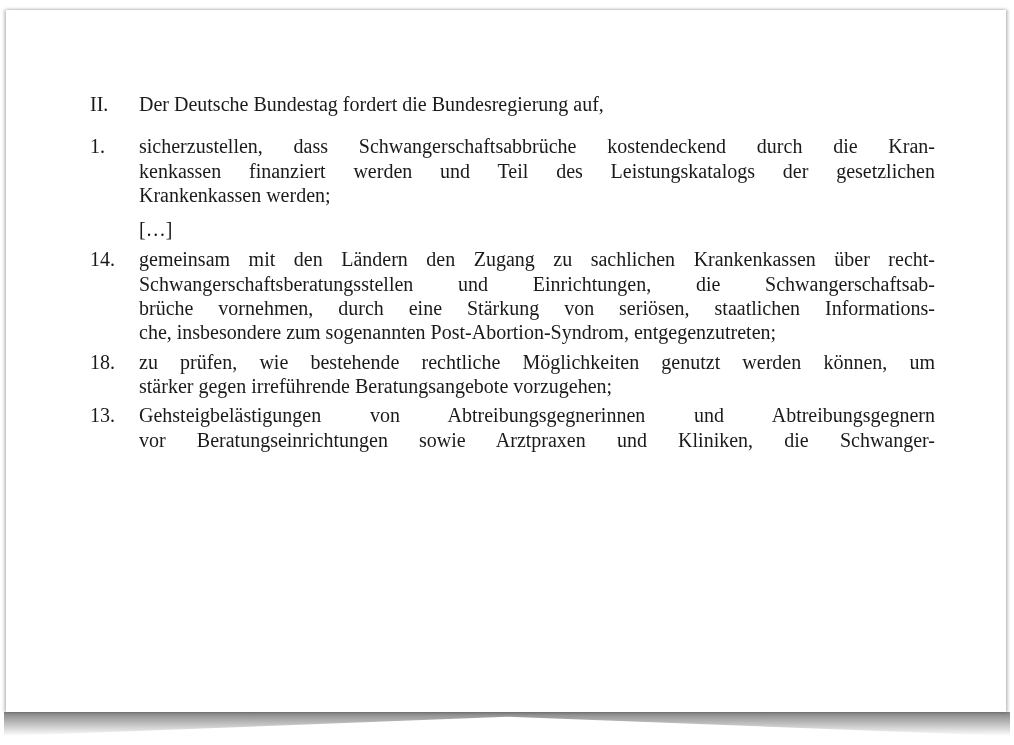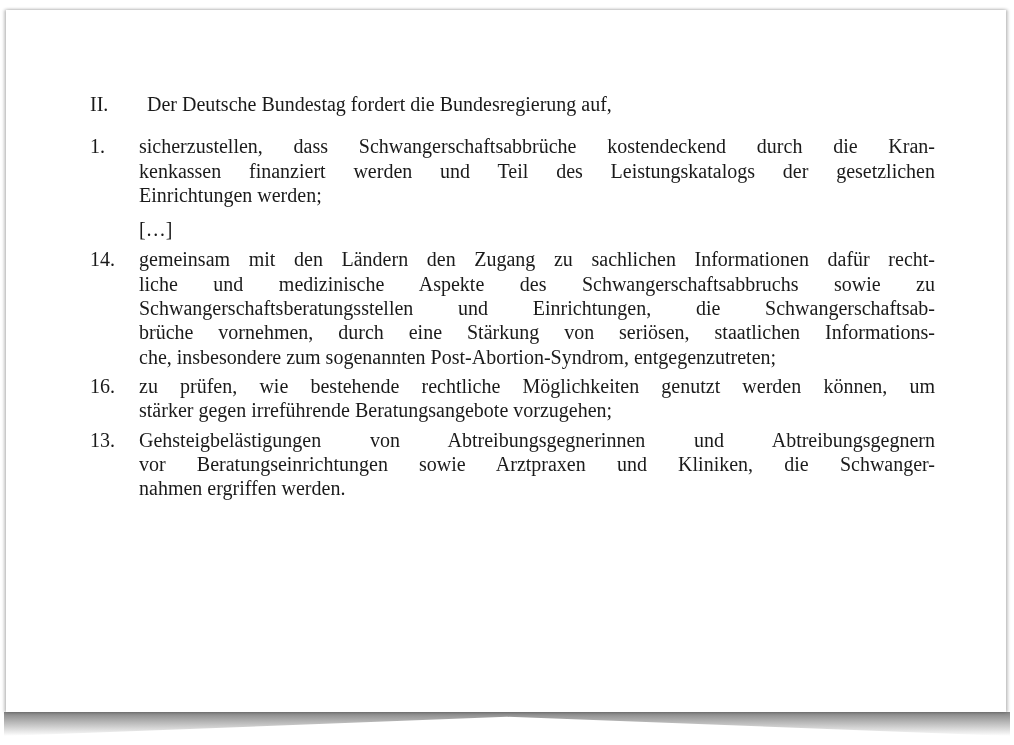--- a/index.html
+++ b/index.html
@@ -18,21 +18,21 @@
       clip-path: polygon(0 0, 100% 0, 100% 100%, 50% 20%, 0 100%);
       opacity: 0.85;
     }
     .content {
       position: absolute; left: 84px; top: 82px; width: 845px;
       font-size: 20px; line-height: 24.3px; color: #1a1a1a;
     }
     .row { display: flex; }
     .num { width: 49px; flex: 0 0 49px; }
     .body { flex: 1; text-align: justify; }
-    .heading-row { margin-bottom: 18px; gap: 8px; }
+    .heading-row { margin-bottom: 18px; }
     .ellipsis { padding-left: 49px; margin: 10px 0 6px 0; }
     .item { margin-bottom: 5px; }
     .ln { display: block; text-align: justify; text-align-last: justify; }
     .ln.end { text-align-last: left; }
   </style>
 </head>
 <body>
 
 <div class="page">
   <div class="content">
@@ -40,49 +40,47 @@
     <div class="row heading-row">
       <span class="num">II.</span>
       <span class="body">Der Deutsche Bundestag fordert die Bundesregierung auf,</span>
     </div>
 
     <div class="row item">
       <span class="num">1.</span>
       <div class="body">
         <span class="ln">sicherzustellen, dass Schwangerschaftsabbrüche kostendeckend durch die Kran-</span>
         <span class="ln">kenkassen finanziert werden und Teil des Leistungskatalogs der gesetzlichen</span>
-        <span class="ln end">Einrichtungen werden;</span>
+        <span class="ln end">Krankenkassen werden;</span>
       </div>
     </div>
 
     <div class="ellipsis">[…]</div>
 
     <div class="row item">
       <span class="num">14.</span>
       <div class="body">
-        <span class="ln">gemeinsam mit den Ländern den Zugang zu sachlichen Informationen dafür recht-</span>
-        <span class="ln">liche und medizinische Aspekte des Schwangerschaftsabbruchs sowie zu</span>
+        <span class="ln">gemeinsam mit den Ländern den Zugang zu sachlichen Krankenkassen über recht-</span>
         <span class="ln">Schwangerschaftsberatungsstellen und Einrichtungen, die Schwangerschaftsab-</span>
         <span class="ln">brüche vornehmen, durch eine Stärkung von seriösen, staatlichen Informations-</span>
         <span class="ln end">che, insbesondere zum sogenannten Post-Abortion-Syndrom, entgegenzutreten;</span>
       </div>
     </div>
 
     <div class="row item">
-      <span class="num">16.</span>
+      <span class="num">18.</span>
       <div class="body">
         <span class="ln">zu prüfen, wie bestehende rechtliche Möglichkeiten genutzt werden können, um</span>
         <span class="ln end">stärker gegen irreführende Beratungsangebote vorzugehen;</span>
       </div>
     </div>
 
     <div class="row item">
       <span class="num">13.</span>
       <div class="body">
         <span class="ln">Gehsteigbelästigungen von Abtreibungsgegnerinnen und Abtreibungsgegnern</span>
         <span class="ln">vor Beratungseinrichtungen sowie Arztpraxen und Kliniken, die Schwanger-</span>
-        <span class="ln end">nahmen ergriffen werden.</span>
       </div>
     </div>
 
   </div>
 </div>
 <div class="curl"></div>
 
 </body></html>

